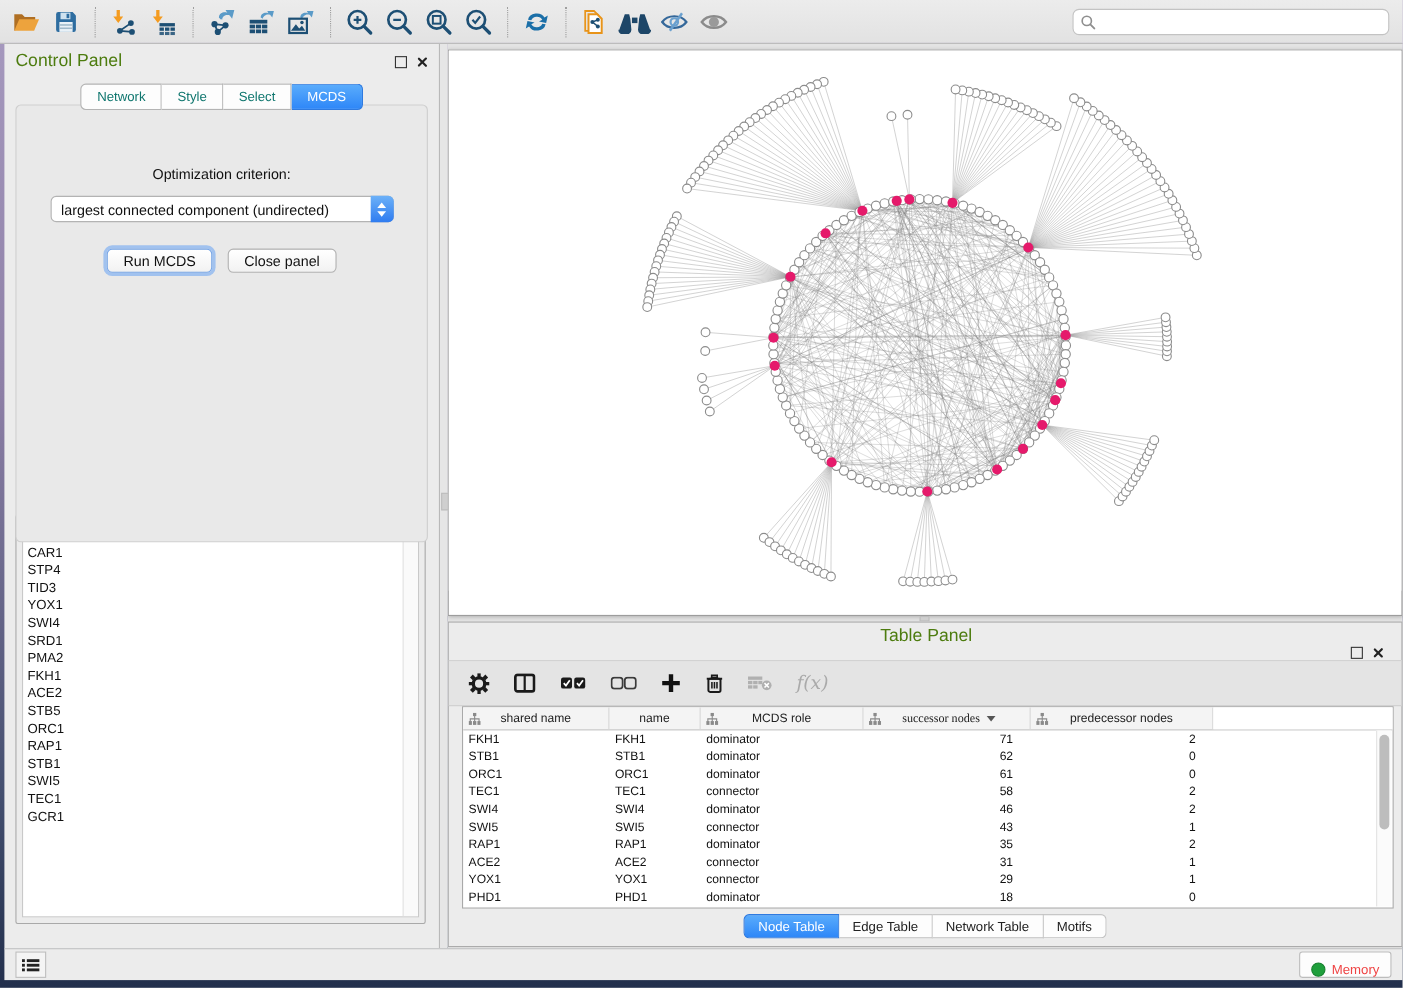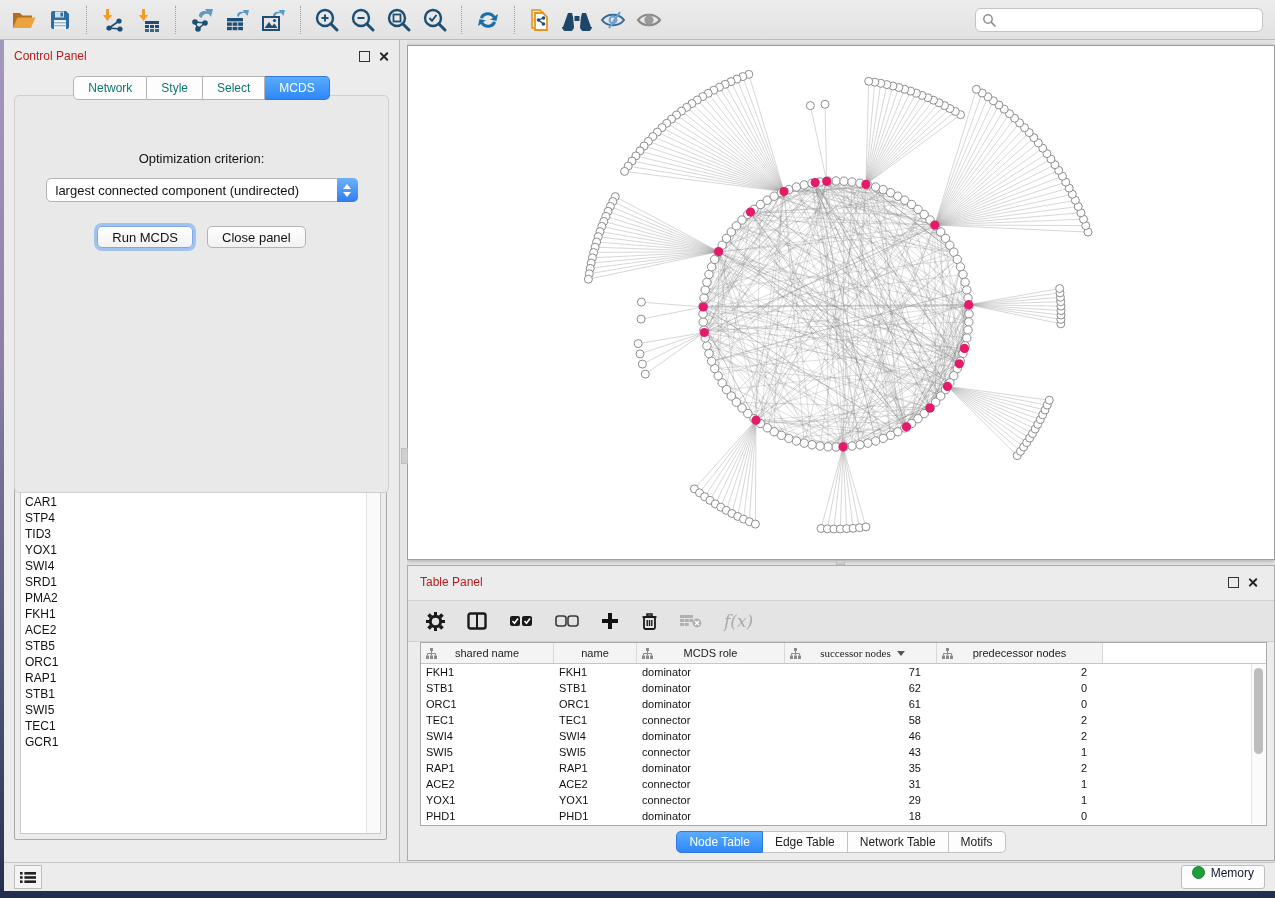--- a/index.html
+++ b/index.html
@@ -19,21 +19,21 @@
   .tbtn{width:36px;height:32px;display:flex;align-items:center;justify-content:center;flex:0 0 auto;}
   .tsep{width:0;height:28px;border-left:1px dotted #9f9f9f;margin:0 8px;flex:0 0 auto;}
   .toolbar .spacer{flex:1;}
   .searchbox{
     width:288px;height:24px;background:#fff;border:1px solid #c3c3c3;border-radius:6px;
     display:flex;align-items:center;margin-right:6px;padding:0 6px;box-sizing:border-box;
   }
   .searchbox input{border:none;outline:none;flex:1;font-size:12px;background:transparent;margin-left:4px;}
   
   .panel-title-row{display:flex;align-items:center;height:24px;padding:4px 10px 0 10px;}
-  .panel-title{font-size:12px;color:#b91c1c;}
+  .panel-title{font-size:16px;color:#4d7c0f;}
   .chrome-btns{margin-left:auto;display:flex;align-items:center;gap:8px;}
   .float-btn{width:9px;height:9px;border:1.5px solid #333;display:inline-block;background:transparent;}
   .close-x{width:11px;height:11px;display:inline-block;position:relative;}
   .close-x:before,.close-x:after{content:"";position:absolute;left:5px;top:0;width:2.2px;height:11px;background:#222;border-radius:1px;}
   .close-x:before{transform:rotate(45deg);} .close-x:after{transform:rotate(-45deg);}
   
   .control-panel{
     position:absolute;left:4px;top:40px;width:396px;height:822px;
     background:#ececec;border-right:1px solid #b9b9b9;box-sizing:border-box;z-index:10;
   }
@@ -141,21 +141,21 @@
   .tp-tab:last-child{border-radius:0 5px 5px 0;}
   .tp-tab.active{background:linear-gradient(#5aacfc,#2e87f8);border-color:#2e7ae0;color:#fff;}
   
   .statusbar{
     position:absolute;left:4px;right:0;top:862px;height:29px;background:#ececec;
     border-top:1px solid #c6c6c6;display:flex;align-items:center;padding:0 10px;box-sizing:border-box;z-index:20;
   }
   .list-btn{width:26px;height:22px;border:1px solid #bdbdbd;background:#f4f4f4;display:flex;align-items:center;justify-content:center;}
   .memory-btn{
     margin-left:auto;height:22px;border:1px solid #bdbdbd;border-radius:3px;background:#fdfdfd;
-    display:flex;align-items:flex-start;gap:6px;padding:0 10px;font-size:12px;color:#0f172a;
+    display:flex;align-items:flex-end;gap:6px;padding:0 10px;font-size:12px;color:#ef4444;
   }
   .mem-dot{width:11px;height:11px;border-radius:50%;background:#1f9f3c;border:1px solid #15802d;}
 </style>
 </head>
 <body>
 
 <div class="toolbar">
   <div class="tbtn">
     <svg width="26" height="22" viewBox="0 0 26 22">
         <path d="M2 19 V4 h7 l2.5 2.5 H21 v3" fill="#b06f23"></path>
@@ -1147,21 +1147,21 @@
           <circle cx="556.5" cy="302.4" r="4.6"></circle>
           <circle cx="551.3" cy="317.8" r="4.6"></circle>
           <circle cx="522.0" cy="362.0" r="4.6"></circle>
           <circle cx="342.5" cy="166.1" r="4.6"></circle>
         </g>
       </svg>
   </div>
 </div>
 
 <div class="table-panel">
-  <div class="panel-title-row" style="padding-left:12px;">
+  <div class="panel-title-row" style="padding-left:12px;flex-direction:column;">
     <span class="panel-title">Table Panel</span>
     <span class="chrome-btns" style="margin-right:6px;">
       <span class="float-btn"></span>
       <span class="close-x"></span>
     </span>
   </div>
   <div class="tp-toolbar">
     <span class="tp-icon">
       <svg width="19" height="19" viewBox="0 0 19 19">
           <g fill="#1a1a1a">

